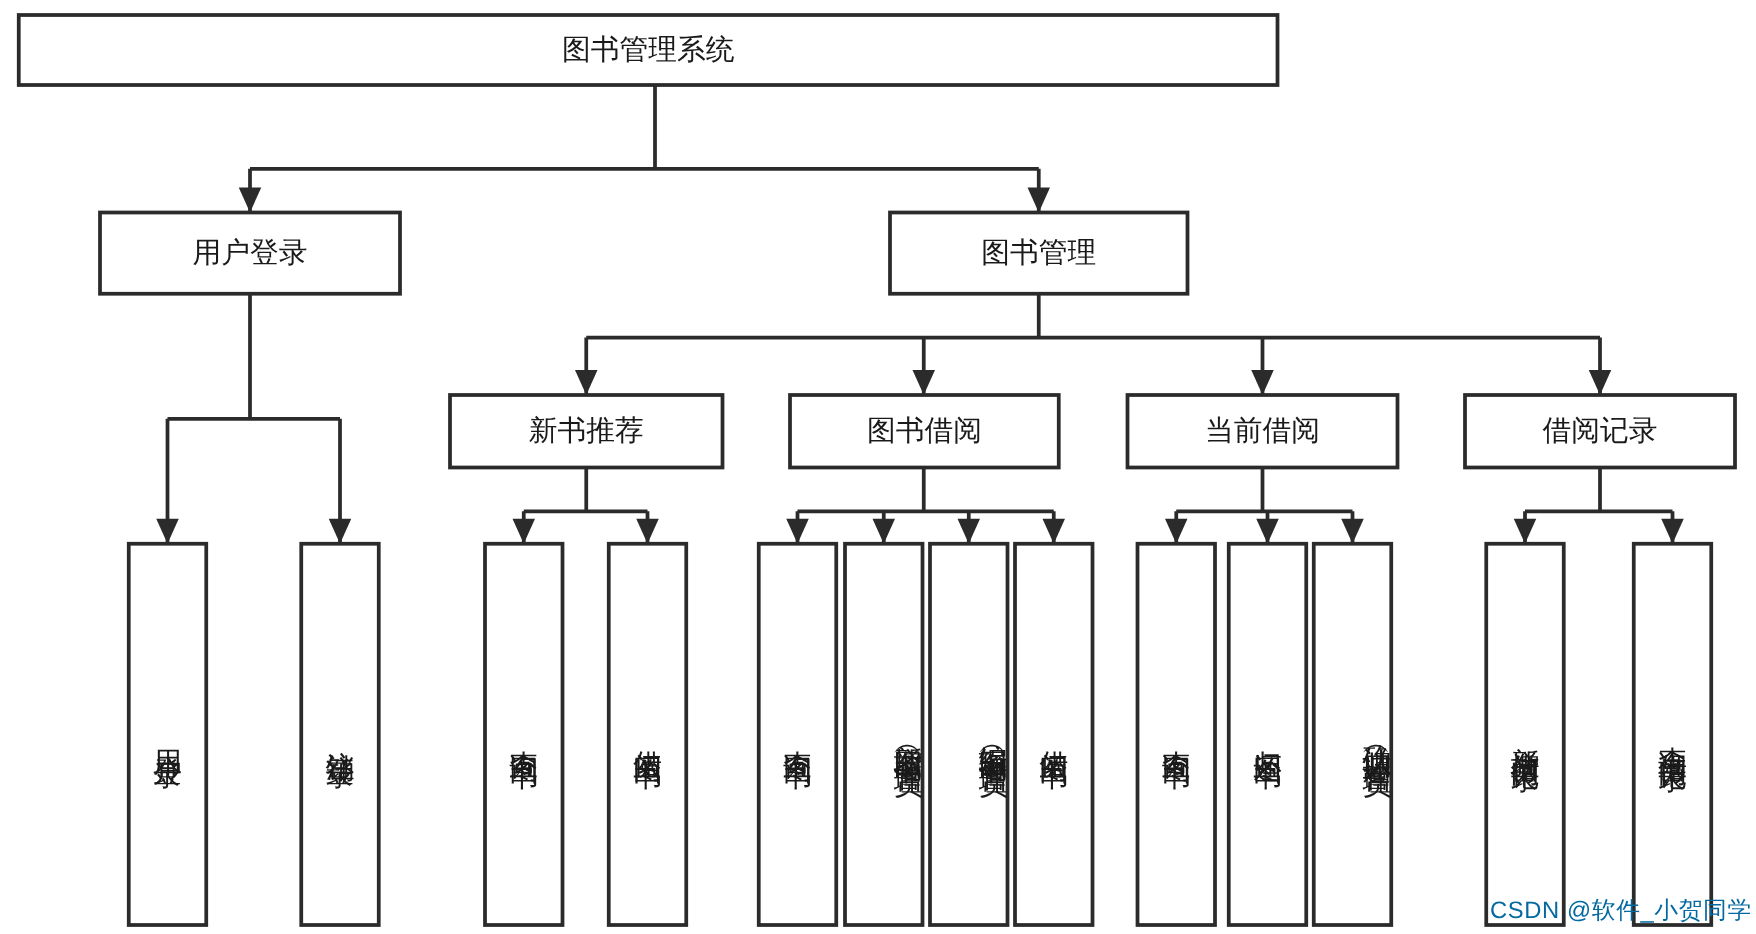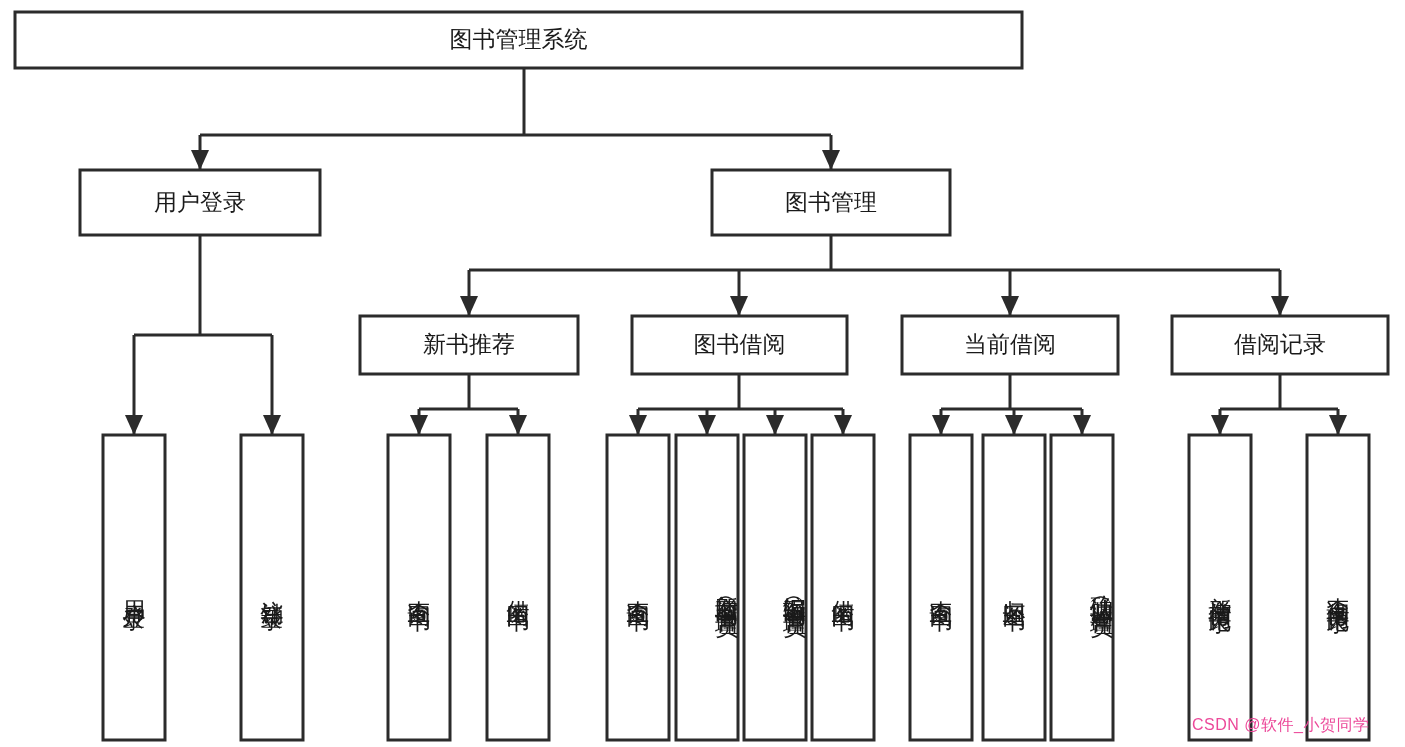--- a/index.html
+++ b/index.html
@@ -58,22 +58,22 @@
     letter-spacing: 3px;
     color: #1a1a1a;
     white-space: nowrap;
     text-align: center;
     pointer-events: none;
     user-select: none;
   }
   .watermark {
     position: absolute;
     font-family: "Liberation Sans", "DejaVu Sans", sans-serif;
-    font-size: 16px;
-    color: #ec4899;
+    font-size: 19px;
+    color: #0369a1;
     white-space: nowrap;
     letter-spacing: 0.5px;
   }
 </style>
 </head>
 <body>
 
 <div id="diagram-root">
   <svg class="diagram-canvas" viewBox="0 0 1405 747" xmlns="http://www.w3.org/2000/svg">
     <g id="connectors-layer">

